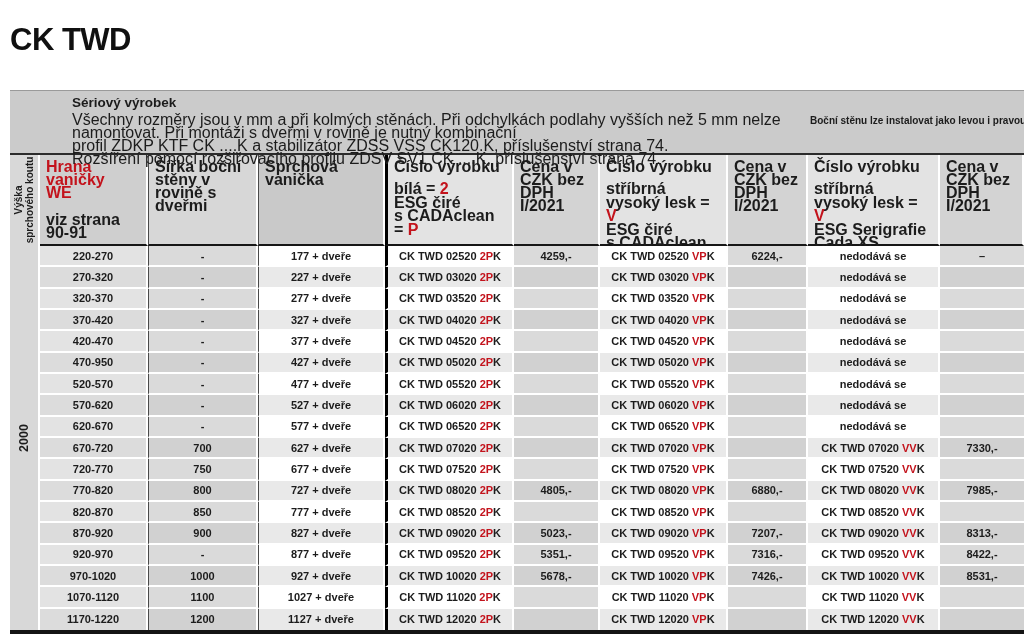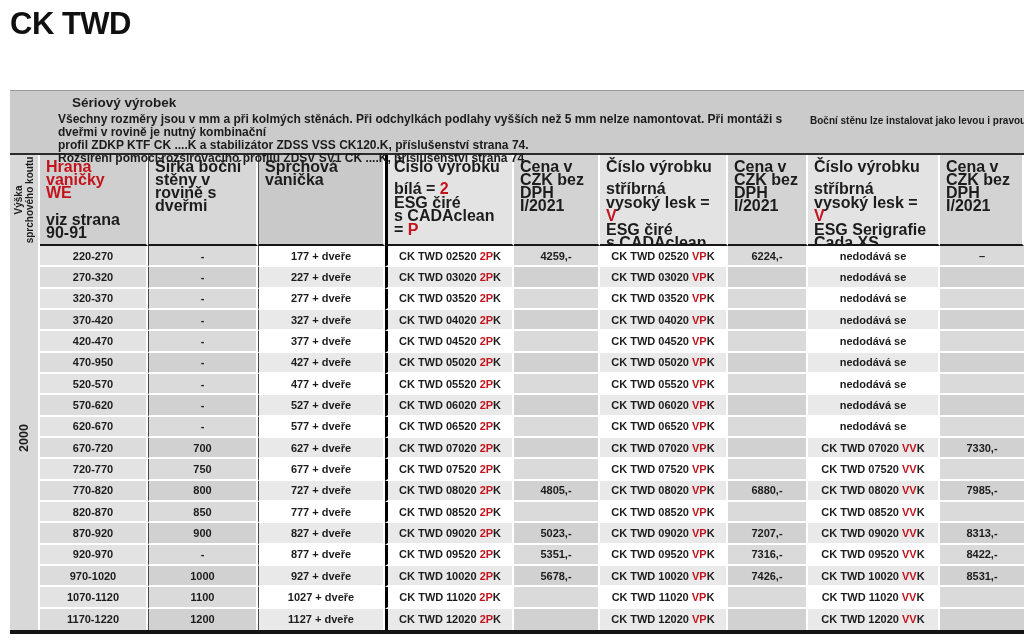--- a/index.html
+++ b/index.html
@@ -3,34 +3,34 @@
 <meta charset="utf-8">
 <style>
   html,body{margin:0;padding:0;}
   body{
     width:1024px;height:643px;background:#ffffff;position:relative;overflow:hidden;
     font-family:"Liberation Sans","DejaVu Sans",sans-serif;color:#1c1c1c;
     -webkit-font-smoothing:antialiased;
   }
   .red{color:#c3131c;}
   #page-title{
-    position:absolute;left:10px;top:6px;margin:0;
+    position:absolute;left:10px;top:22px;margin:0;
     font-size:31px;font-weight:700;letter-spacing:-0.5px;color:#101010;
   }
   
   #table{position:absolute;left:10px;top:90px;width:1014px;}
   
   #intro{
     position:relative;height:65px;background:#cbcbcb;
     border-top:1px solid #9a9a9a;border-bottom:2px solid #2b2b2b;
     box-sizing:border-box;
     padding-left:40px;
   }
   #intro-heading{position:absolute;left:62px;top:4px;font-size:13.5px;font-weight:700;}
-  #intro-lines{position:absolute;left:48px;top:22px;font-size:12px;font-weight:700;line-height:13px;width:730px;}
+  #intro-lines{position:absolute;left:62px;top:22px;font-size:16px;font-weight:400;line-height:13px;width:730px;}
   #intro-note{position:absolute;left:800px;top:24px;font-size:10px;font-weight:700;white-space:nowrap;}
   
   #grid{
     display:grid;
     grid-template-columns:30px 108px 110px 127px 129px 86px 128px 80px 132px 84px;
     grid-template-rows:91px repeat(18,21.33px);
     border-bottom:4px solid #141414;
     background:#ffffff;
   }
   

